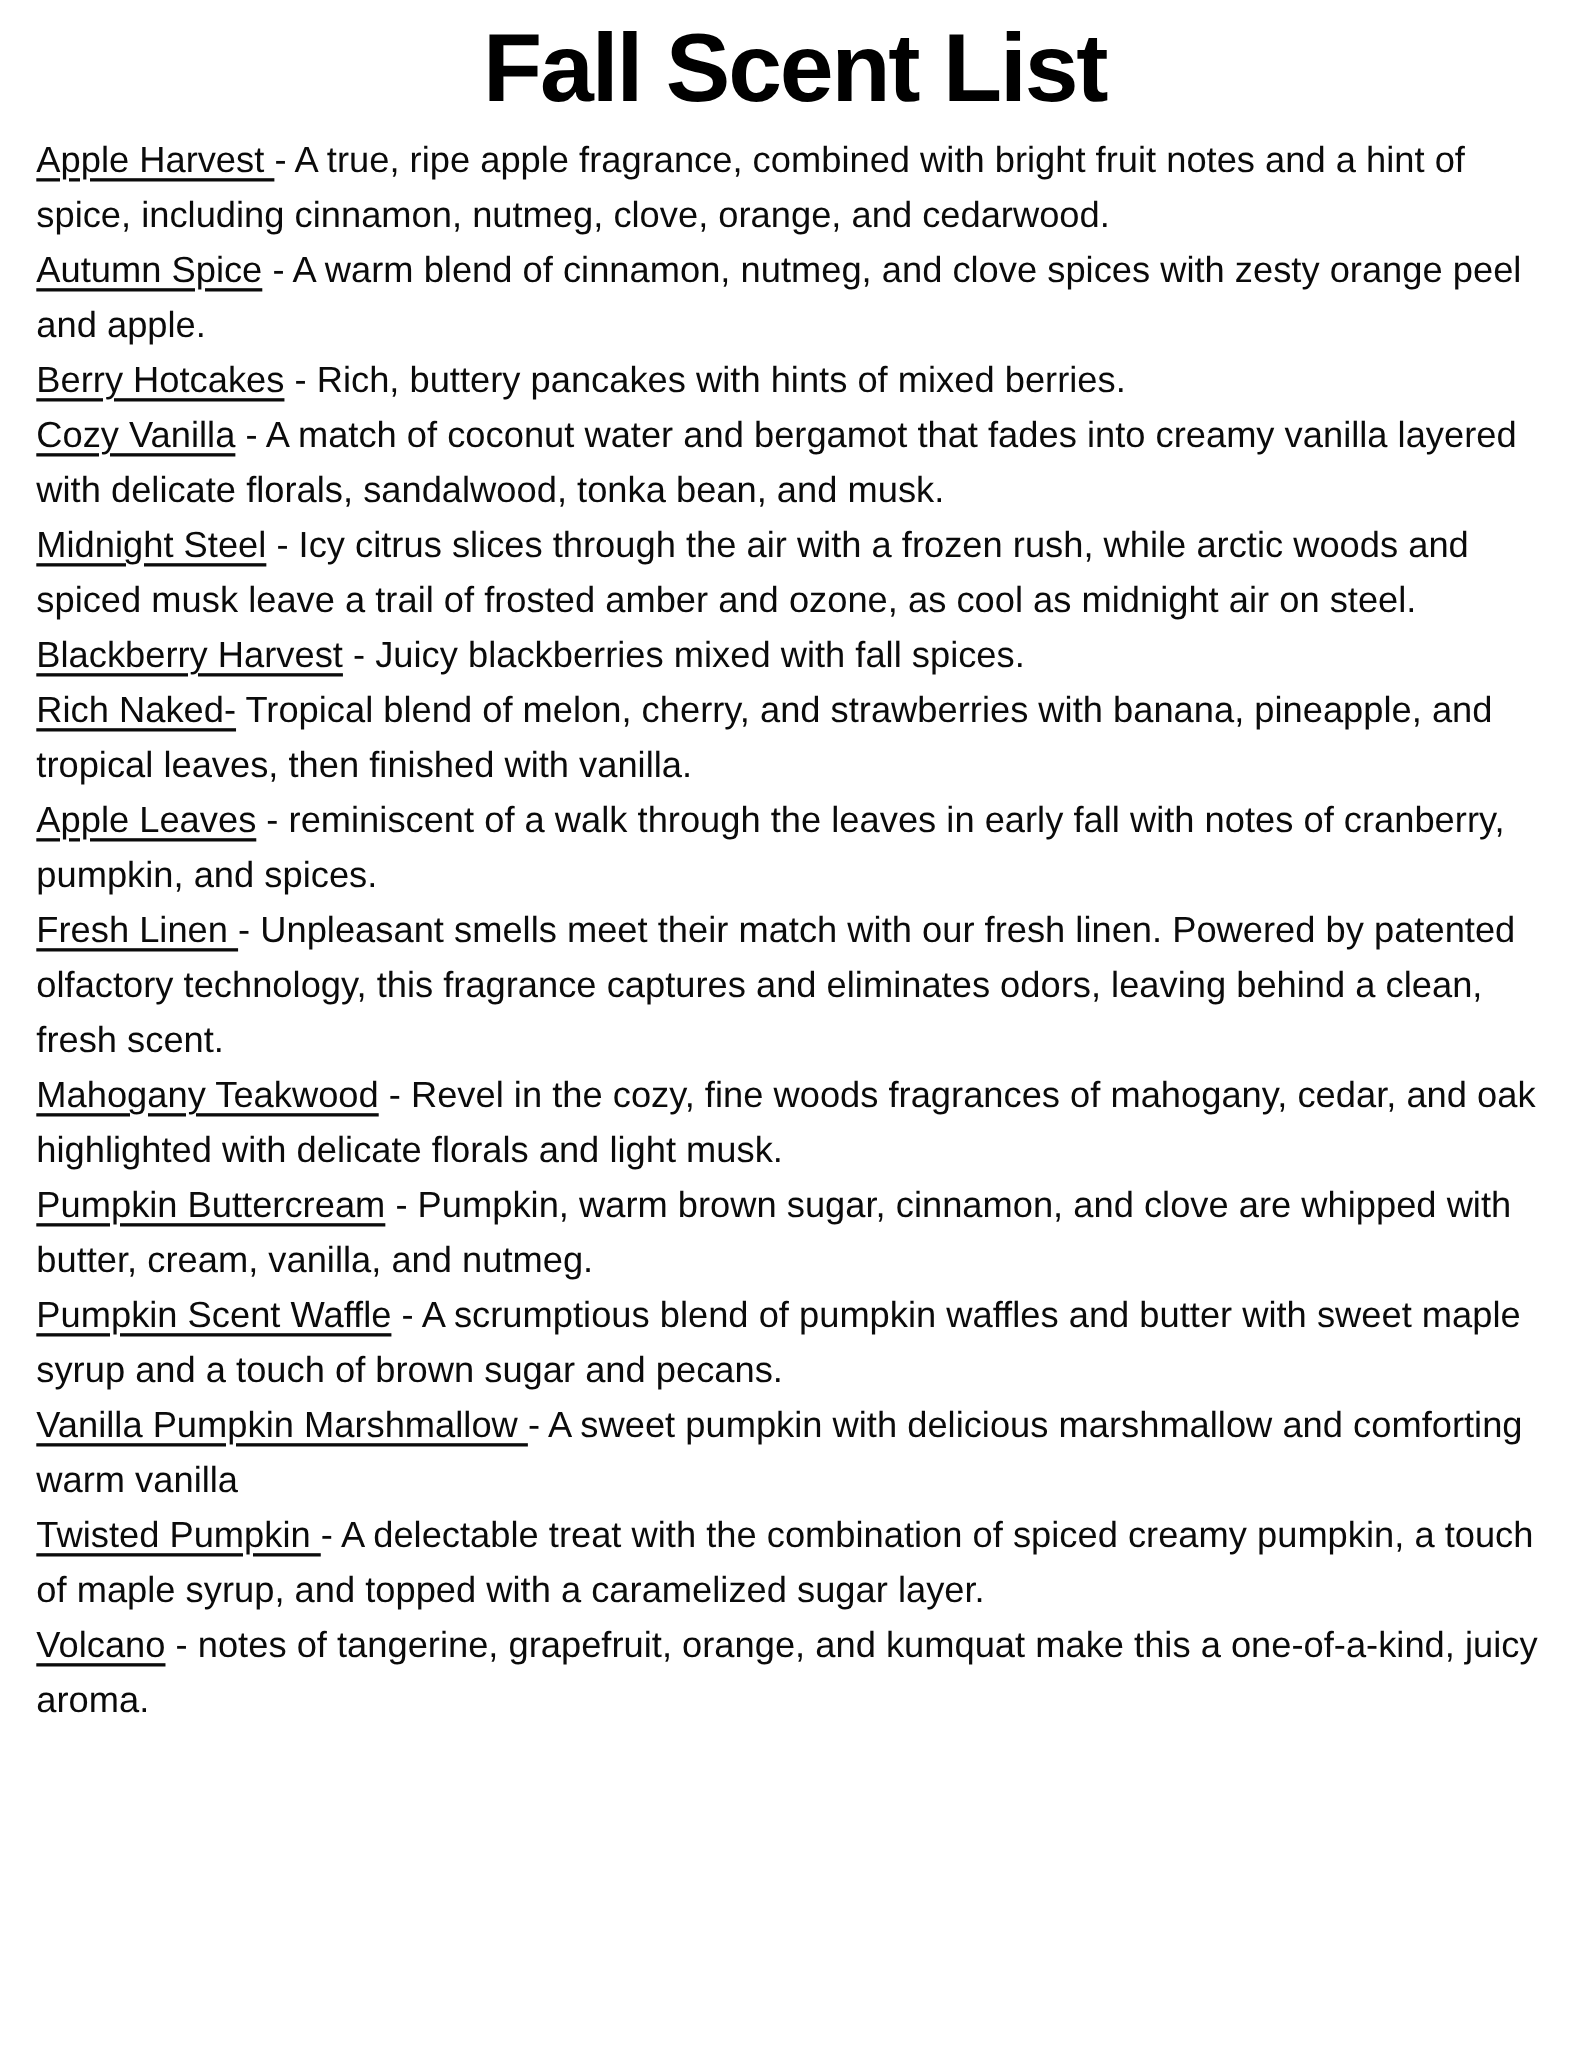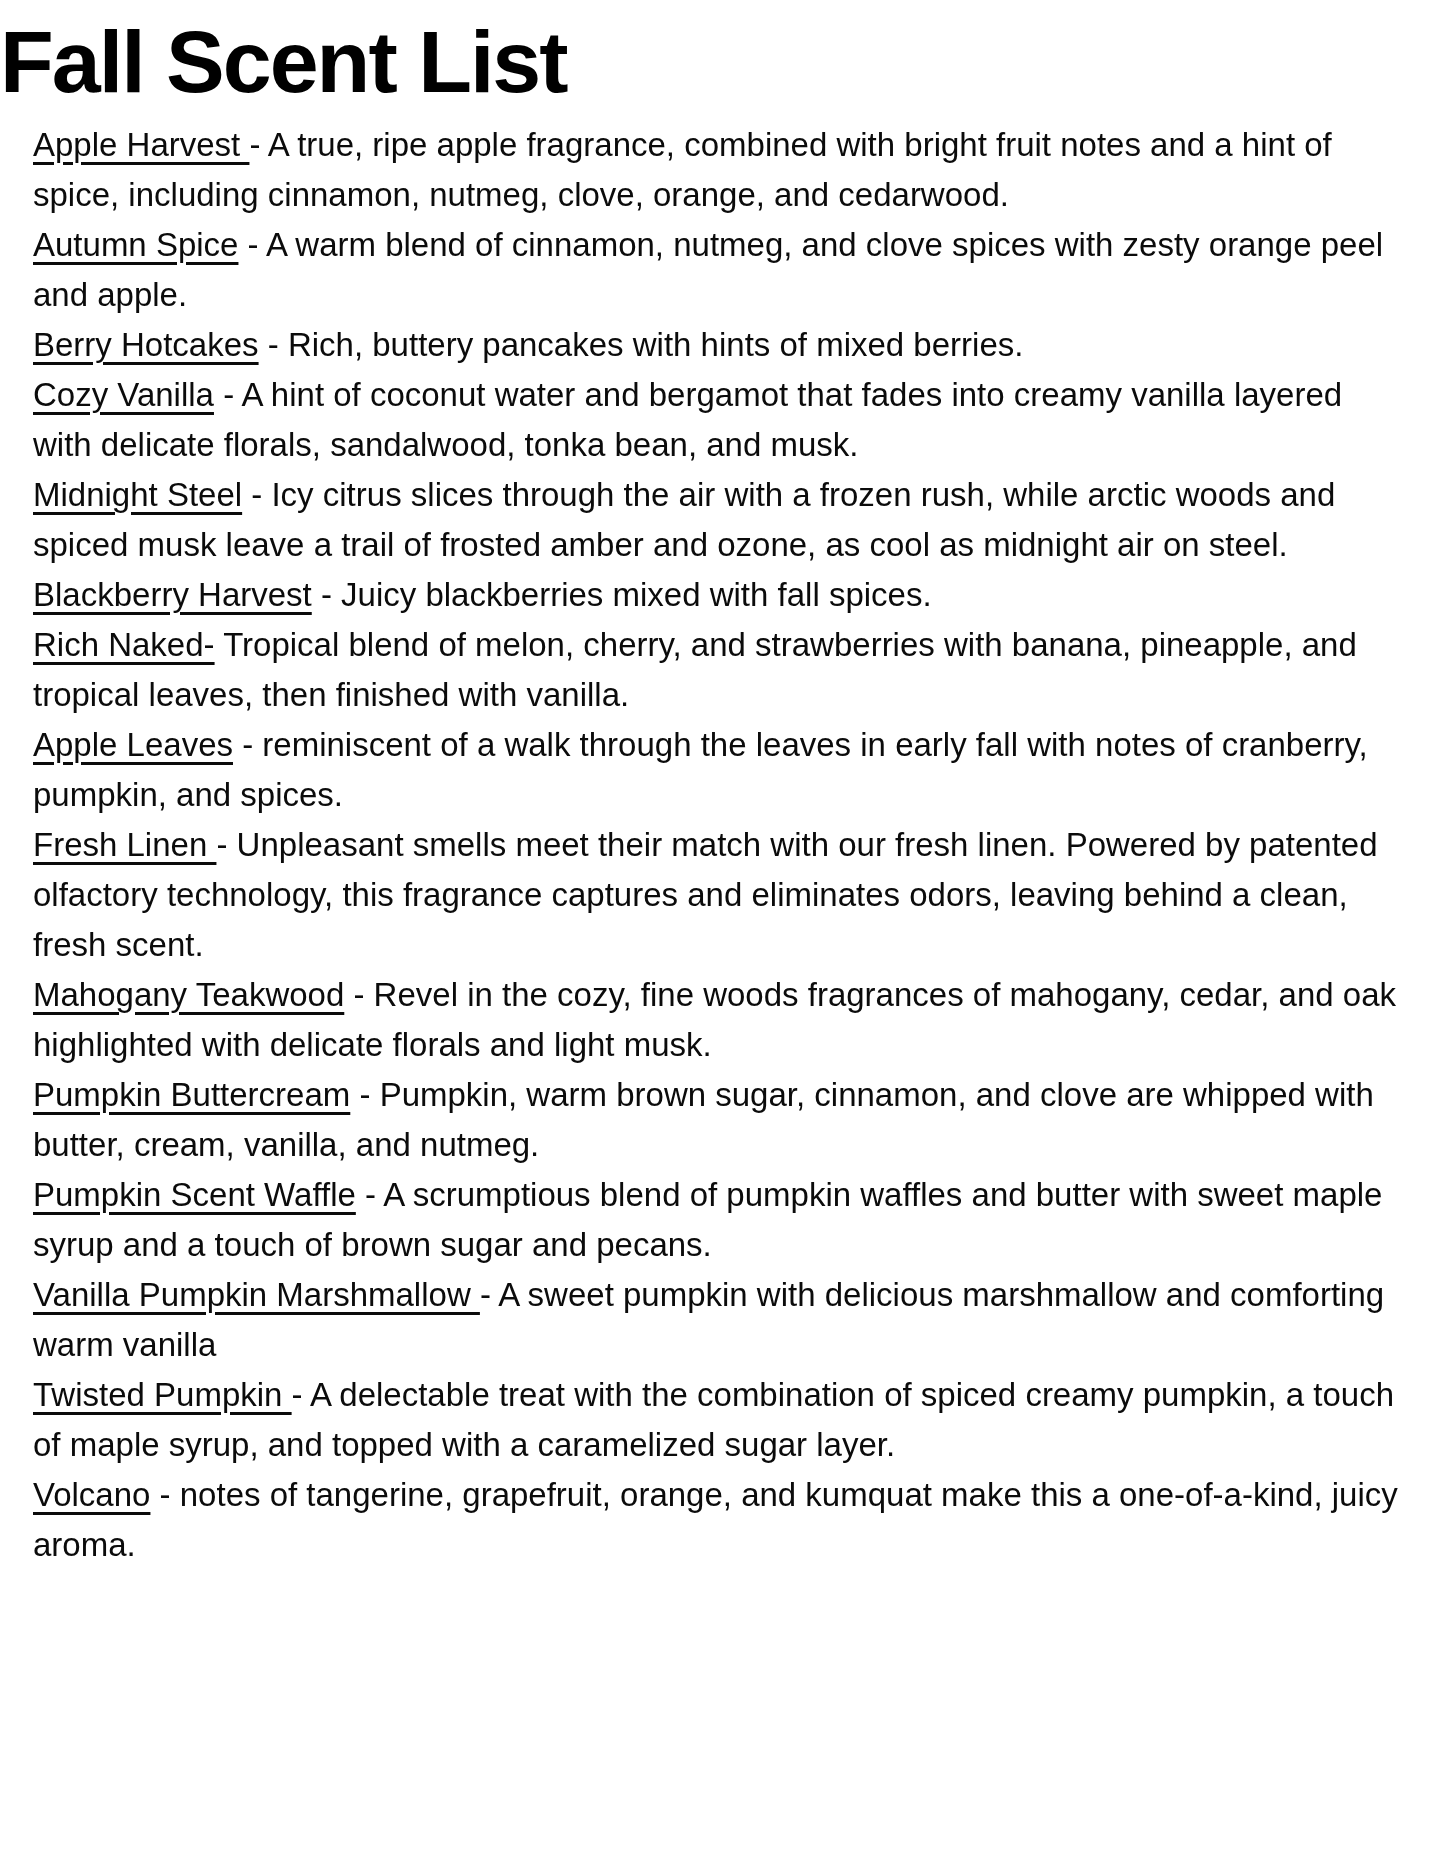--- a/index.html
+++ b/index.html
@@ -12,21 +12,21 @@
     width: 1445px;
     height: 1871px;
     background: #ffffff;
     color: #0b0b0b;
     font-family: "Liberation Sans", sans-serif;
     overflow: hidden;
     box-sizing: border-box;
   }
   .title {
     margin: 14px 0 10px 0;
-    text-align: left;
+    text-align: center;
     font-size: 88px;
     line-height: 96px;
     font-weight: 800;
     letter-spacing: -2px;
     color: #000000;
   }
   .scent-list {
     padding: 0 36px 0 33px;
   }
   .scent {
@@ -44,21 +44,21 @@
 </style>
 </head>
 <body>
 
 <div class="page">
   <h1 class="title">Fall Scent List</h1>
   <div class="scent-list">
     <p class="scent"><span class="scent-name">Apple Harvest </span><span class="scent-sep">- </span><span class="scent-desc">A true, ripe apple fragrance, combined with bright fruit notes and a hint of spice, including cinnamon, nutmeg, clove, orange, and cedarwood.</span></p>
     <p class="scent"><span class="scent-name">Autumn Spice</span><span class="scent-sep"> - </span><span class="scent-desc">A warm blend of cinnamon, nutmeg, and clove spices with zesty orange peel and apple.</span></p>
     <p class="scent"><span class="scent-name">Berry Hotcakes</span><span class="scent-sep"> - </span><span class="scent-desc">Rich, buttery pancakes with hints of mixed berries.</span></p>
-    <p class="scent"><span class="scent-name">Cozy Vanilla</span><span class="scent-sep"> - </span><span class="scent-desc">A hint of coconut water and bergamot that fades into creamy vanilla layered with delicate florals, sandalwood, tonka bean, and musk.</span></p>
+    <p class="scent"><span class="scent-name">Cozy Vanilla</span><span class="scent-sep"> - </span><span class="scent-desc">A match of coconut water and bergamot that fades into creamy vanilla layered with delicate florals, sandalwood, tonka bean, and musk.</span></p>
     <p class="scent"><span class="scent-name">Midnight Steel</span><span class="scent-sep"> - </span><span class="scent-desc">Icy citrus slices through the air with a frozen rush, while arctic woods and spiced musk leave a trail of frosted amber and ozone, as cool as midnight air on steel.</span></p>
     <p class="scent"><span class="scent-name">Blackberry Harvest</span><span class="scent-sep"> - </span><span class="scent-desc">Juicy blackberries mixed with fall spices.</span></p>
     <p class="scent"><span class="scent-name">Rich Naked-</span><span class="scent-sep"> </span><span class="scent-desc">Tropical blend of melon, cherry, and strawberries with banana, pineapple, and tropical leaves, then finished with vanilla.</span></p>
     <p class="scent"><span class="scent-name">Apple Leaves</span><span class="scent-sep"> - </span><span class="scent-desc">reminiscent of a walk through the leaves in early fall with notes of cranberry, pumpkin, and spices.</span></p>
     <p class="scent"><span class="scent-name">Fresh Linen </span><span class="scent-sep">- </span><span class="scent-desc">Unpleasant smells meet their match with our fresh linen. Powered by patented olfactory technology, this fragrance captures and eliminates odors, leaving behind a clean, fresh scent.</span></p>
     <p class="scent"><span class="scent-name">Mahogany Teakwood</span><span class="scent-sep"> - </span><span class="scent-desc">Revel in the cozy, fine woods fragrances of mahogany, cedar, and oak highlighted with delicate florals and light musk.</span></p>
     <p class="scent"><span class="scent-name">Pumpkin Buttercream</span><span class="scent-sep"> - </span><span class="scent-desc">Pumpkin, warm brown sugar, cinnamon, and clove are whipped with butter, cream, vanilla, and nutmeg.</span></p>
     <p class="scent"><span class="scent-name">Pumpkin Scent Waffle</span><span class="scent-sep"> - </span><span class="scent-desc">A scrumptious blend of pumpkin waffles and butter with sweet maple syrup and a touch of brown sugar and pecans.</span></p>
     <p class="scent"><span class="scent-name">Vanilla Pumpkin Marshmallow </span><span class="scent-sep">- </span><span class="scent-desc">A sweet pumpkin with delicious marshmallow and comforting warm vanilla</span></p>
     <p class="scent"><span class="scent-name">Twisted Pumpkin </span><span class="scent-sep">- </span><span class="scent-desc">A delectable treat with the combination of spiced creamy pumpkin, a touch of maple syrup, and topped with a caramelized sugar layer.</span></p>

